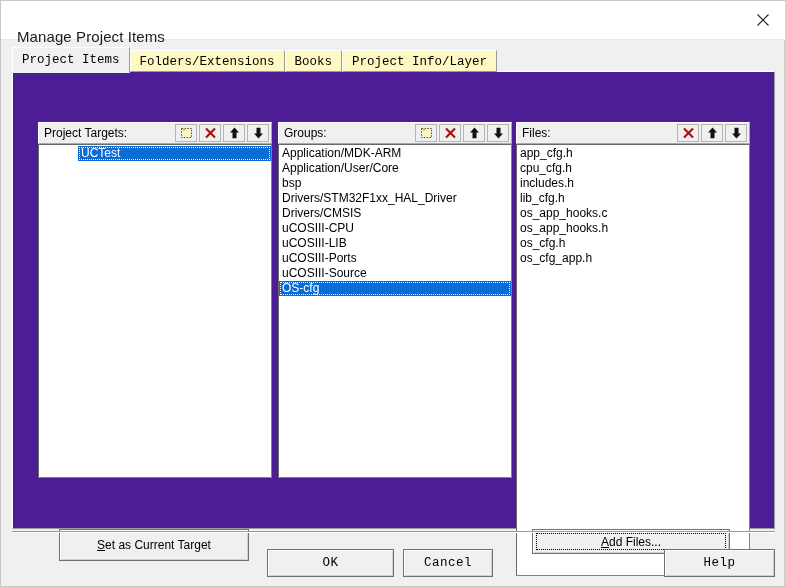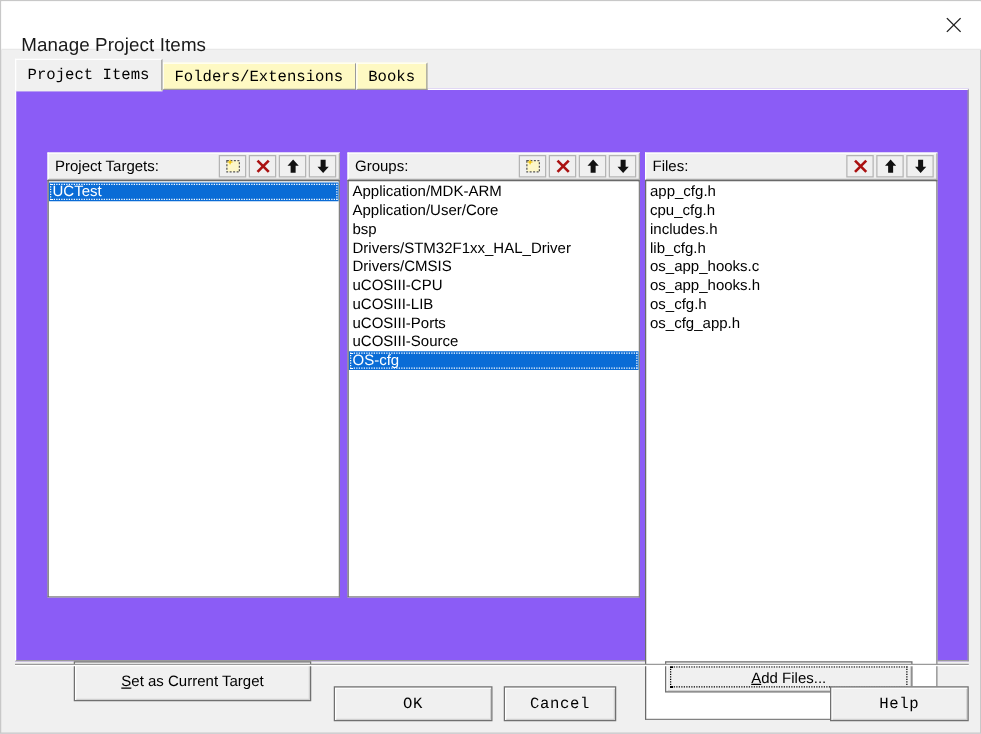--- a/index.html
+++ b/index.html
@@ -96,21 +96,21 @@
     margin-bottom: -1px;
   }
 
   
   .tabpage {
     position: absolute;
     left: 11px;
     top: 70px;
     width: 763px;
     height: 458px;
-    background: #8b5cf6;
+    background: #4c1d95;
     border-top: 1px solid #ffffff;
     border-left: 1px solid #ffffff;
     border-right: 1px solid #9a9a9a;
     border-bottom: 1px solid #9a9a9a;
     box-sizing: border-box;
   }
 
   
   .column {
     position: absolute;
@@ -234,20 +234,21 @@
         <line x1="1.5" y1="1.5" x2="12.5" y2="12.5" stroke="#202020" stroke-width="1.1"></line>
         <line x1="12.5" y1="1.5" x2="1.5" y2="12.5" stroke="#202020" stroke-width="1.1"></line>
       </svg>
     </div>
   </div>
 
   <div class="tabstrip">
     <div class="tab active">Project Items</div>
     <div class="tab">Folders/Extensions</div>
     <div class="tab">Books</div>
+    <div class="tab">Project Info/Layer</div>
   </div>
 
   <div class="tabpage">
 
     <div class="column" style="left:25px; width:234px;">
       <div class="col-head">
         <span class="col-head-label">Project Targets:</span>
         <span class="icon-row">
           <span class="icon-btn">
             <svg width="15" height="14" viewBox="0 0 15 14" aria-hidden="true">
@@ -266,21 +267,21 @@
               <path d="M7.5 1.6 L12 6.6 L9.5 6.6 L9.5 12.2 L5.5 12.2 L5.5 6.6 L3 6.6 Z" fill="#111111"></path>
             </svg>
           </span>
           <span class="icon-btn">
             <svg width="15" height="14" viewBox="0 0 15 14" aria-hidden="true">
               <path d="M7.5 12.4 L3 7.4 L5.5 7.4 L5.5 1.8 L9.5 1.8 L9.5 7.4 L12 7.4 Z" fill="#111111"></path>
             </svg>
           </span>
         </span>
       </div>
-      <div class="listbox" style="height:334px;">
+      <div class="listbox" style="height:334px;padding-left:39px;">
         <div class="listrow selected">UCTest</div>
       </div>
     </div>
 
     <div class="column" style="left:265px; width:234px;">
       <div class="col-head">
         <span class="col-head-label">Groups:</span>
         <span class="icon-row">
           <span class="icon-btn">
             <svg width="15" height="14" viewBox="0 0 15 14" aria-hidden="true">

